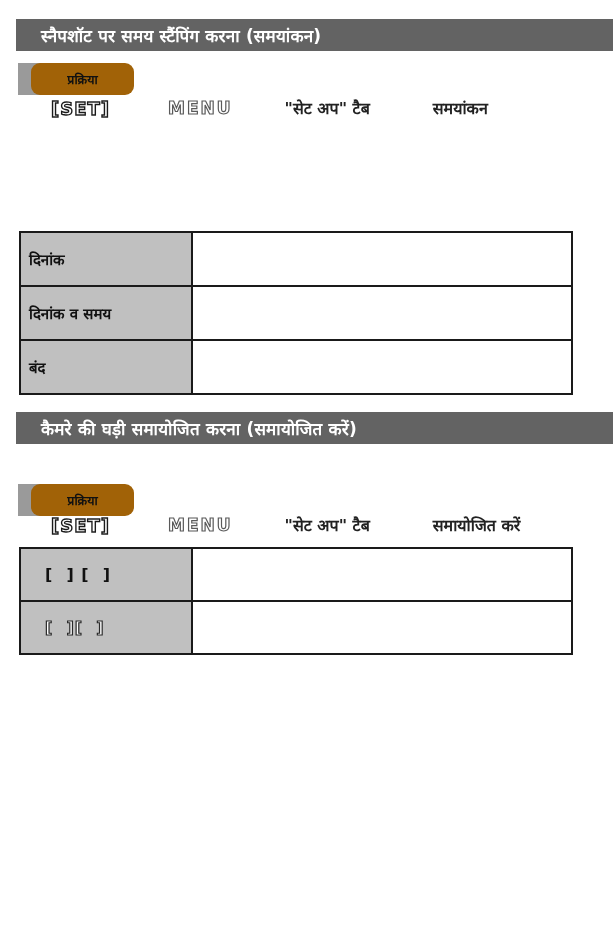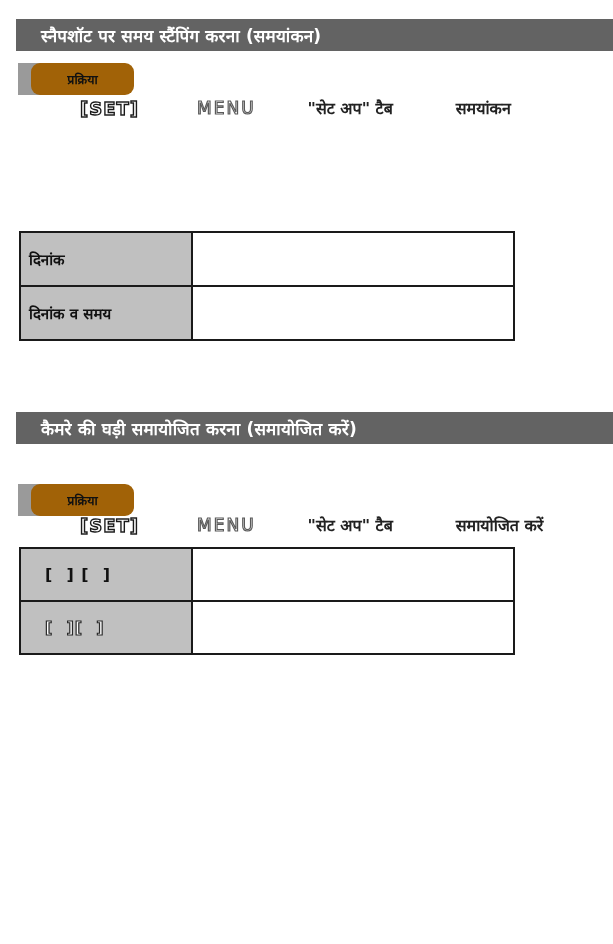--- a/index.html
+++ b/index.html
@@ -39,34 +39,34 @@
 
   
   .steps-line {
     position: absolute; left: 3px; height: 24px;
     display: flex; align-items: center; white-space: nowrap;
   }
   #steps-1 { top: 76px; }
   #steps-2 { top: 493px; }
   .keycap-set {
     font-size: 18px; font-weight: bold; letter-spacing: 1px;
-    color: #ffffff; margin-left: 29px; -webkit-text-stroke: 1.4px #1a1a1a;
+    color: #ffffff; -webkit-text-stroke: 1.4px #1a1a1a;
   }
   .keycap-menu {
     margin-left: 26px;
-    font-size: 17px; font-weight: normal; letter-spacing: 2px;
+    font-size: 17px; font-weight: bold; letter-spacing: 2px;
     color: #ffffff; -webkit-text-stroke: 1.2px #5a5a5a;
   }
   .step-hindi { font-size: 16px; font-weight: 600; color: #222222; }
   .step-tab    { margin-left: 20px; }
   .step-target { margin-left: 31px; }
 
   
   .opt-table {
-    position: absolute; left: 3px; width: 496px;
+    position: absolute; left: 3px; width: 554px;
     border-collapse: collapse; table-layout: fixed;
   }
   #table-1 { top: 215px; }
   #table-2 { top: 531px; }
   .opt-table td {
     border: 2px solid #1a1a1a;
     height: 28px; font-size: 15px; color: #111111;
   }
   .opt-table td.label {
     width: 172px; background: #c0c0c0;
@@ -106,20 +106,24 @@
 <table id="table-1" class="opt-table">
   <tbody>
       <tr>
     <td class="label">दिनांक</td>
     <td class="value"></td>
   </tr>
   <tr>
     <td class="label">दिनांक व समय</td>
     <td class="value"></td>
   </tr>
+  <tr>
+    <td class="label">बंद</td>
+    <td class="value"></td>
+  </tr>
 </tbody>
   </table>
 
 <div id="title-bar-2" class="title-bar">
   <span>कैमरे की घड़ी समायोजित करना (समायोजित करें)</span>
 </div>
 
 <div id="proc-badge-2" class="proc-badge">
   <span class="notch"></span>
   <span class="pill">प्रक्रिया</span>

